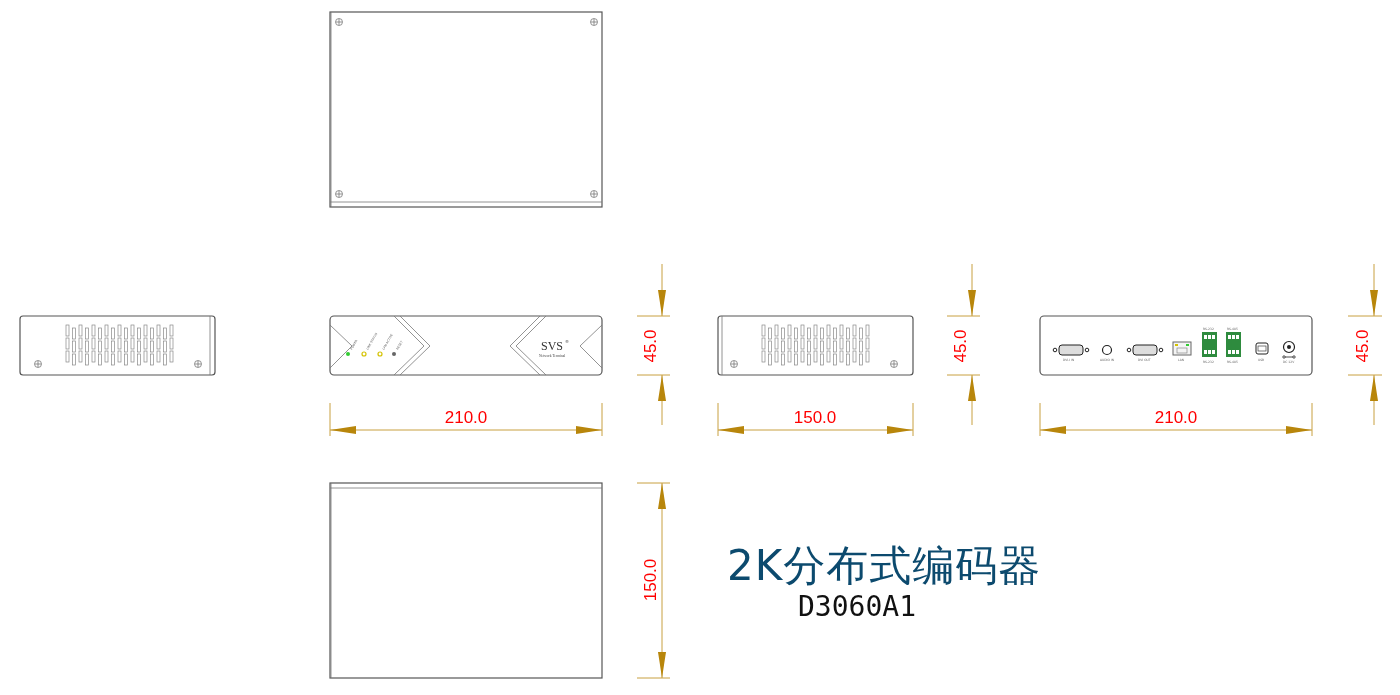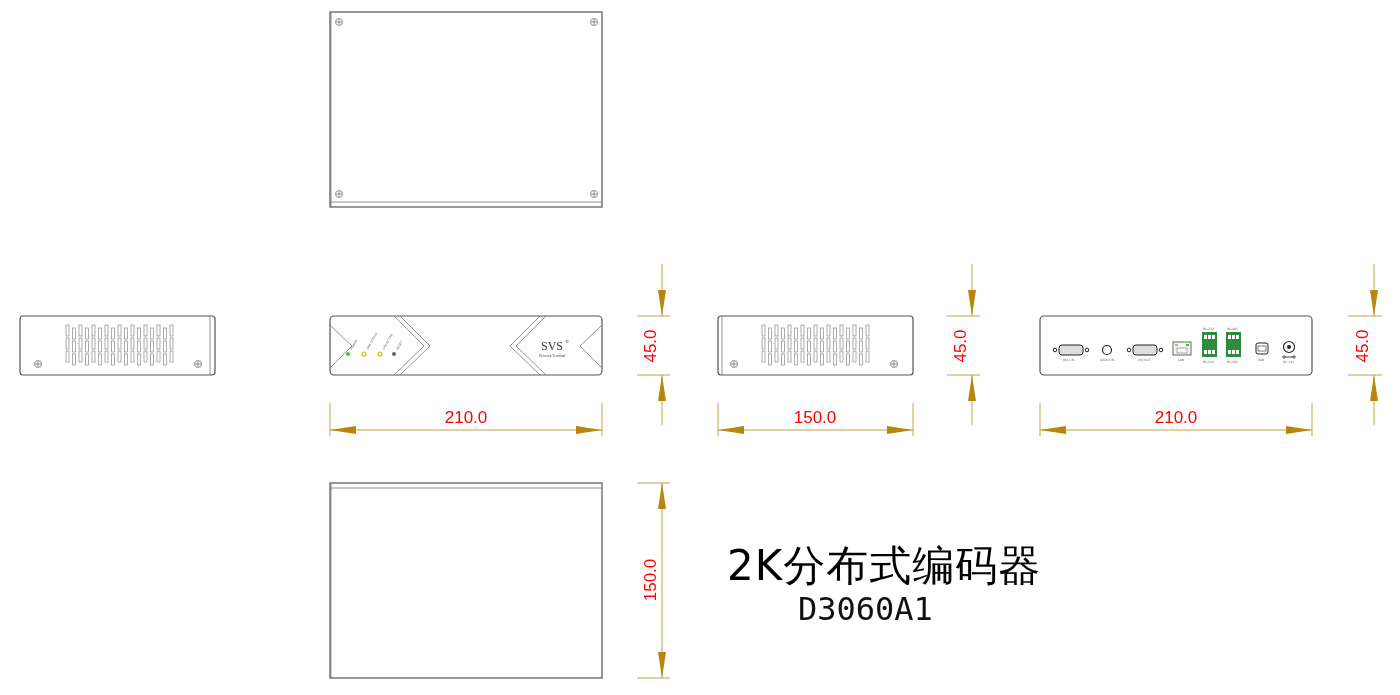--- a/index.html
+++ b/index.html
@@ -5,22 +5,22 @@
   html,body{margin:0;padding:0;background:#ffffff;}
   body{width:1400px;height:695px;position:relative;overflow:hidden;font-family:"DejaVu Sans",sans-serif;}
   svg{position:absolute;left:0;top:0;}
   .ol{fill:#fff;stroke:#555;stroke-width:1.2;}
   .thin{fill:none;stroke:#777;stroke-width:0.8;}
   .dim{stroke:#c8a040;stroke-width:1;fill:none;}
   .arrow{fill:#b8860b;}
   .dimtxt{fill:#ff0000;font-family:"Liberation Sans",sans-serif;font-size:17px;}
   .slot{fill:none;stroke:#888;stroke-width:0.7;}
   .tiny{fill:#666;font-size:3px;font-family:"DejaVu Sans",sans-serif;}
-  .title{position:absolute;left:727px;top:538px;font-family:"DejaVu Sans",sans-serif;font-size:42px;color:#000000;letter-spacing:1px;}
-  .model{position:absolute;left:798px;top:590px;font-family:"DejaVu Sans Mono",monospace;font-size:32px;color:#111;}
+  .title{position:absolute;left:727px;top:538px;font-family:"DejaVu Sans",sans-serif;font-size:42px;color:#0c4a6e;letter-spacing:1px;}
+  .model{position:absolute;left:798px;top:590px;font-family:"DejaVu Sans Mono",monospace;font-size:28px;color:#111;}
 </style>
 </head>
 <body>
 
 <svg width="1400" height="695" viewBox="0 0 1400 695">
 
   <g>
     <rect class="ol" x="330" y="12" width="272" height="195"></rect>
     <line class="thin" x1="330" y1="202" x2="602" y2="202"></line>
     <line class="thin" x1="331" y1="12" x2="331" y2="207"></line>

